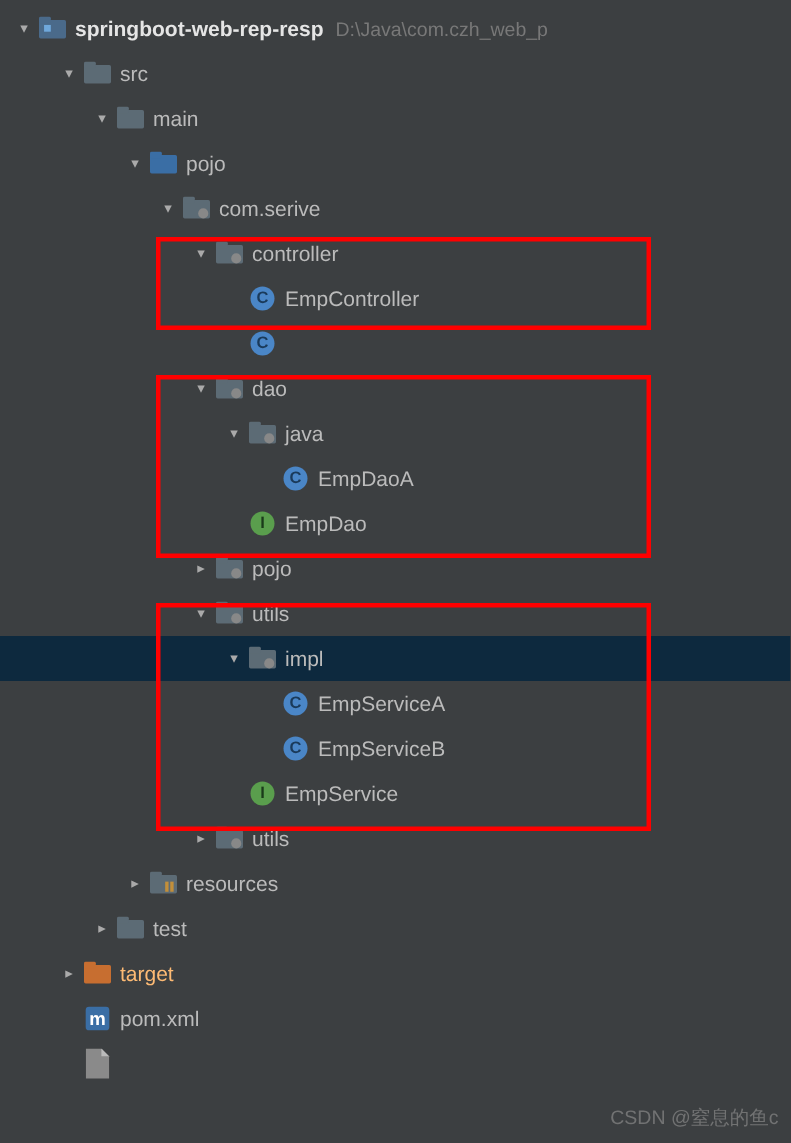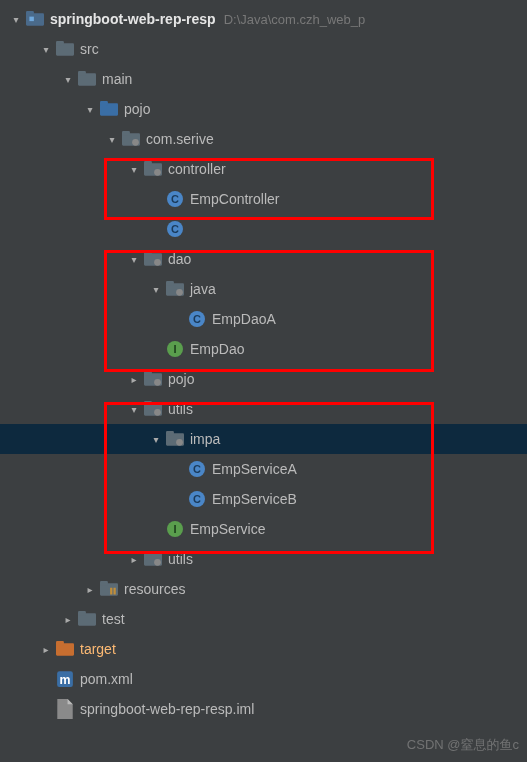--- a/index.html
+++ b/index.html
@@ -241,21 +241,21 @@
   <div class="row selected">
     <span class="indent" style="width:148px"></span>
     <span class="arrow">▾</span>
     <span class="icon">
       <svg viewBox="0 0 16 14">
           <rect x="0" y="2" width="16" height="11" rx="1" fill="#5c6b75"></rect>
           <rect x="0" y="0" width="7" height="4" rx="1" fill="#5c6b75"></rect>
           <circle cx="12" cy="10" r="3" fill="#888"></circle>
         </svg>
     </span>
-    <span class="label">impa</span>
+    <span class="label">impl</span>
   </div>
 
   <div class="row">
     <span class="indent" style="width:188px"></span>
     <span class="icon">
         <span class="class-icon">C</span>
       </span>
     <span class="label">EmpServiceA</span>
   </div>
 
@@ -339,21 +339,20 @@
   </div>
 
   <div class="row">
     <span class="indent" style="width:56px"></span>
     <span class="icon">
       <svg viewBox="0 0 14 16">
           <path d="M1 0h8l4 4v12H1z" fill="#8a8a8a"></path>
           <path d="M9 0v4h4" fill="#bbb"></path>
         </svg>
     </span>
-    <span class="label">springboot-web-rep-resp.iml</span>
   </div>
 
 </div>
 
 <div class="redbox" style="left:104px; top:158px; width:330px; height:62px;"></div>
 <div class="redbox" style="left:104px; top:250px; width:330px; height:122px;"></div>
 <div class="redbox" style="left:104px; top:402px; width:330px; height:152px;"></div>
 
 <div class="watermark">CSDN @窒息的鱼c</div>
 

